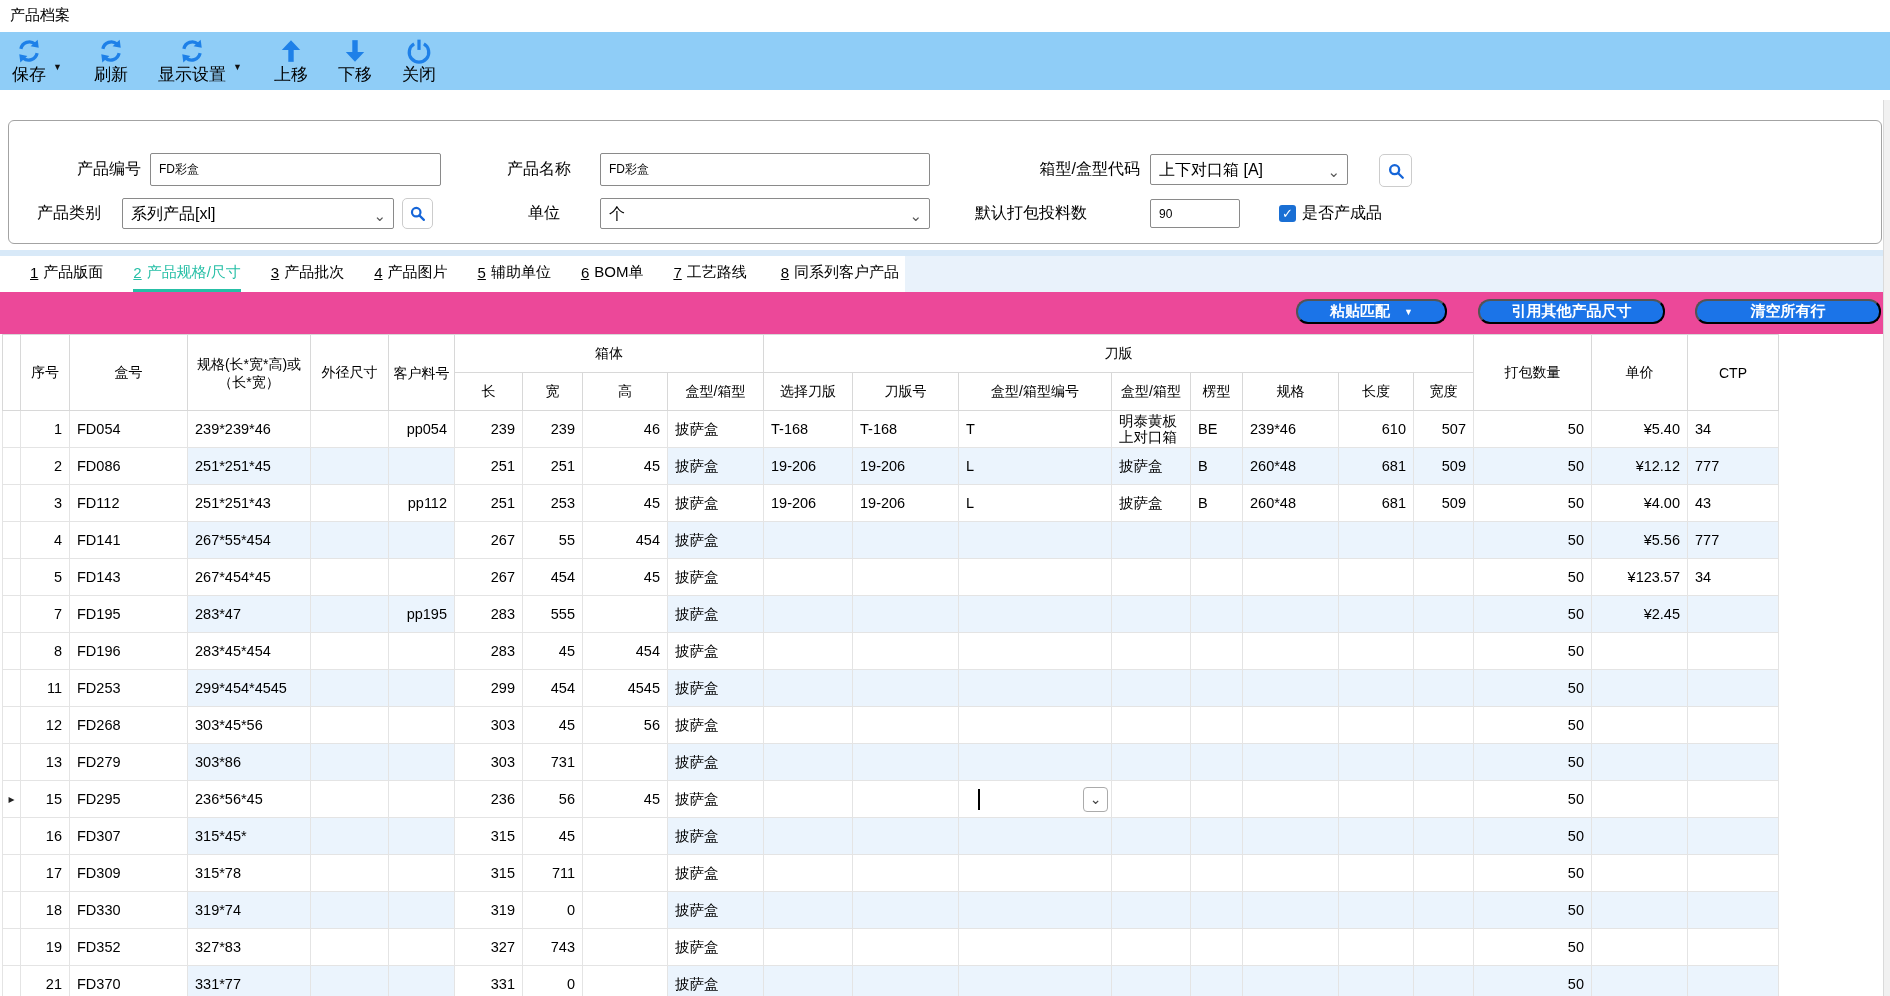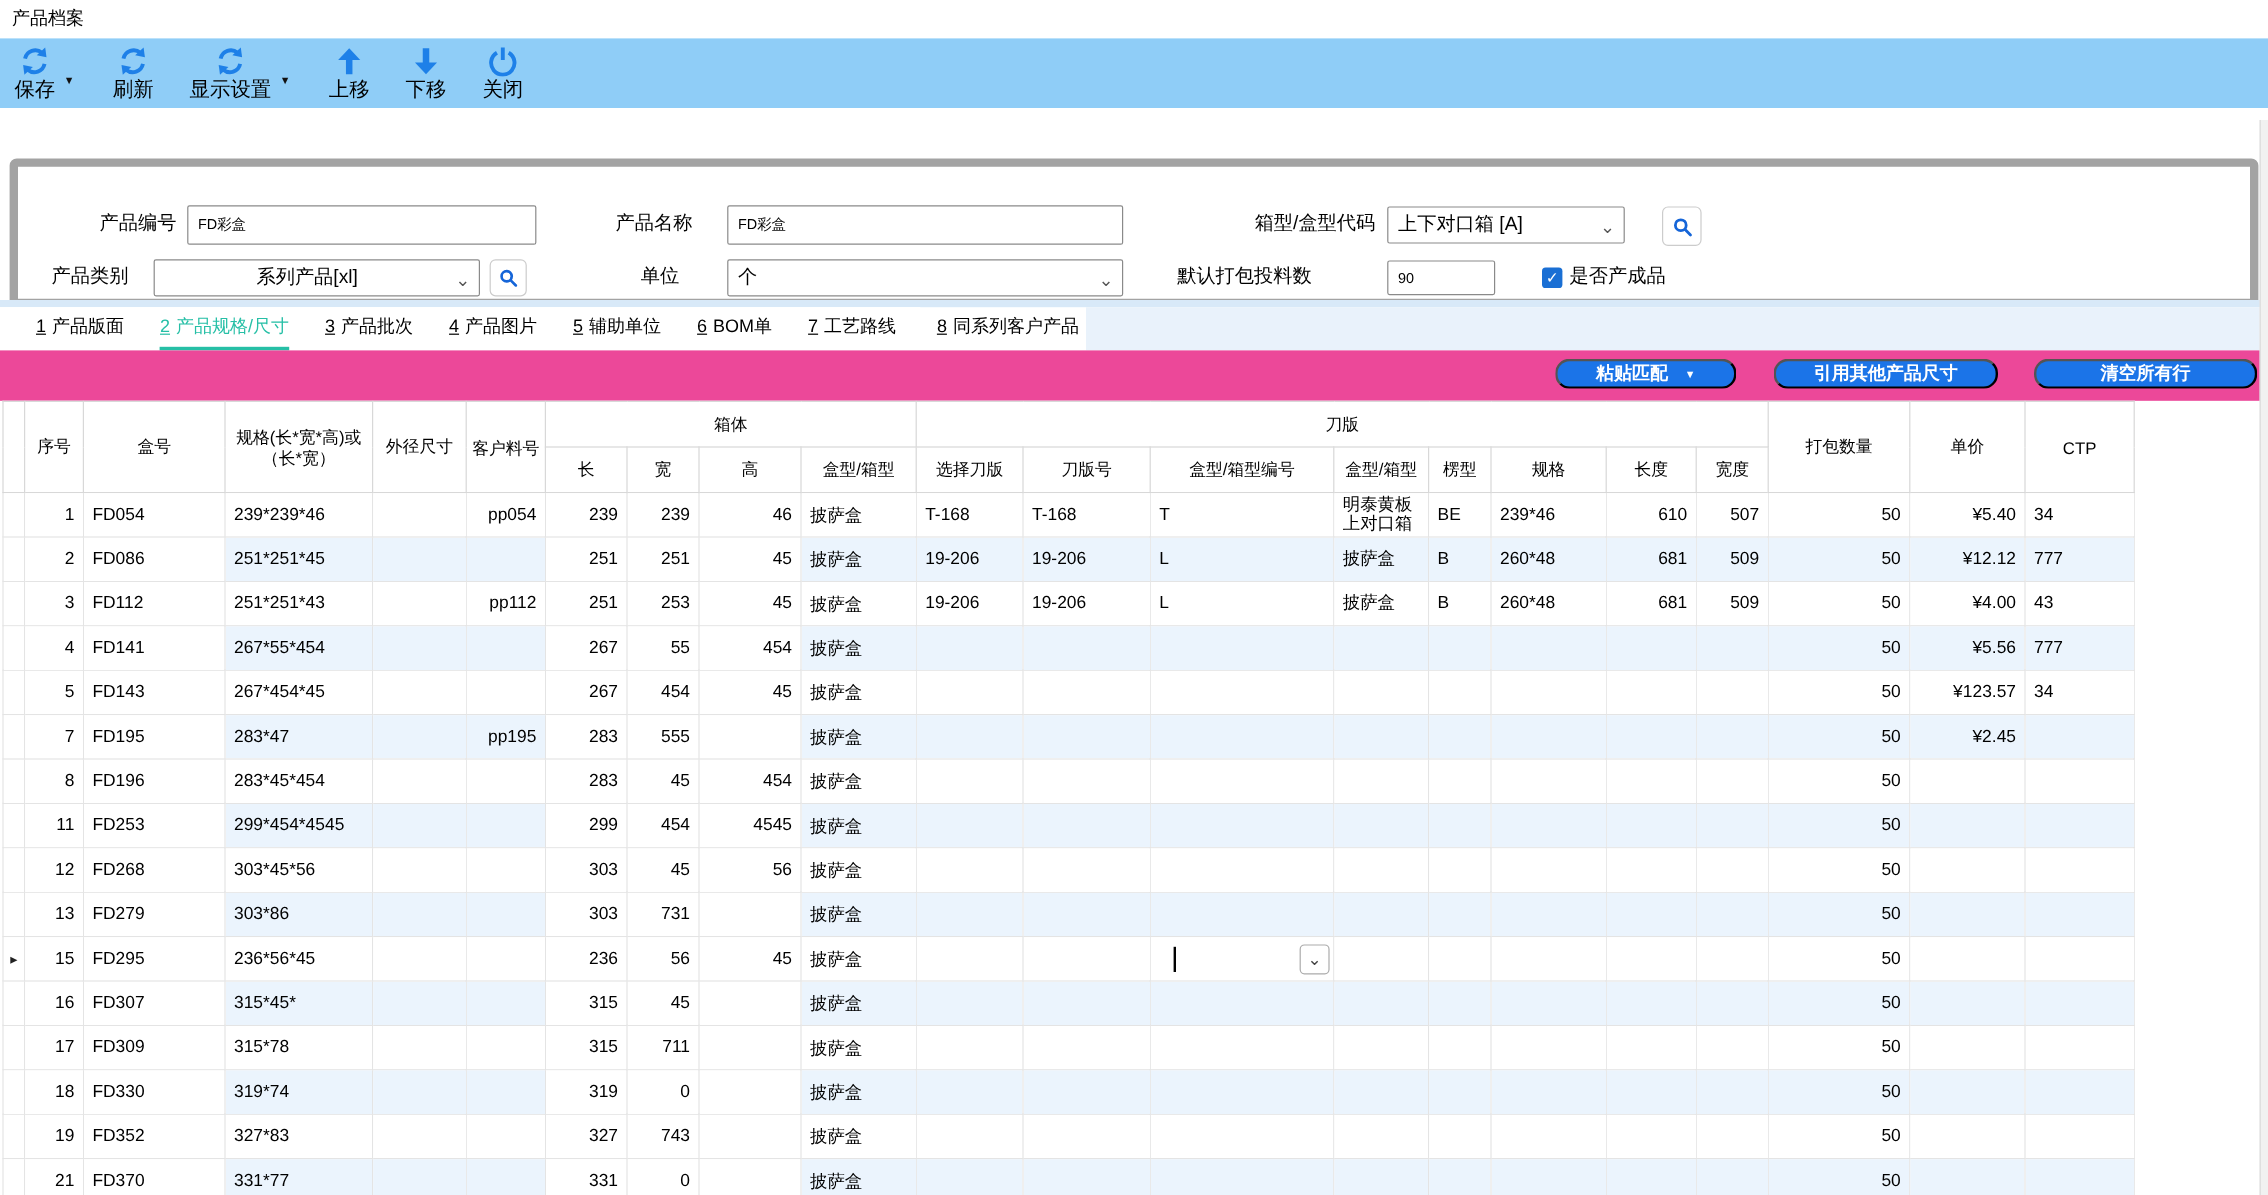--- a/index.html
+++ b/index.html
@@ -14,22 +14,22 @@
   .toolbar{ position:absolute; top:32px; left:0; right:0; height:58px;
     background:#8FCDF7; display:flex; align-items:center; padding-left:12px; }
   .tbtn{ position:relative; display:flex; flex-direction:column; align-items:center;
     justify-content:center; margin-right:30px; cursor:default; }
   .tbtn svg{ width:26px; height:26px; display:block; }
   .tbtn .tlabel{ font-size:17px; line-height:19px; margin-top:1px; }
   .tbtn .dd{ position:absolute; right:-16px; top:24px; font-size:9px; color:#111; }
   .tbtn.has-dd{ margin-right:48px; }
 
   
-  .form-panel{ position:absolute; top:132px; left:8px; right:8px; height:124px;
-    background:#fff; border:7px solid #a3a3a3; border-radius:6px; }
+  .form-panel{ position:absolute; top:120px; left:8px; right:8px; height:124px;
+    background:#fff; border:1px solid #a3a3a3; border-radius:6px; }
   .flabel{ position:absolute; font-size:16px; line-height:32px; white-space:nowrap; }
   .tinput{ position:absolute; height:33px; border:1px solid #8A8A8A; border-radius:2px;
     font-size:12px; padding:0 8px; font-family:inherit; background:#fff; color:#000; }
   .tselect{ position:absolute; height:31px; border:1px solid #8A8A8A; border-radius:2px;
     background:#fff; font-size:16px; line-height:29px; padding:0 24px 0 8px; white-space:nowrap; }
   .tselect .chev{ position:absolute; right:7px; top:2px; font-size:15px; color:#555; }
   .sbtn{ position:absolute; width:33px; height:33px; background:#fff;
     border:1px solid #CCCCCC; border-radius:5px; display:flex; align-items:center; justify-content:center; }
   .checkbox{ position:absolute; width:17px; height:17px; background:#1A6FD4; border-radius:3px;
     color:#fff; font-size:13px; line-height:17px; text-align:center; }
@@ -157,21 +157,21 @@
     <span class="chev">⌄</span>
   </div>
   <button class="sbtn" style="left:1370px; top:33px;">
     <svg width="18" height="18" viewBox="0 0 20 20">
       <circle cx="8.5" cy="8.5" r="5" fill="none" stroke="#1565D8" stroke-width="2.6"></circle>
       <line x1="12.5" y1="12.5" x2="17.5" y2="17.5" stroke="#1565D8" stroke-width="2.6" stroke-linecap="round"></line>
     </svg>
   </button>
 
   <div class="flabel" style="left:28px; top:76px;">产品类别</div>
-  <div class="tselect" style="left:113px; width:272px; top:77px;text-align:center;">
+  <div class="tselect" style="left:113px; width:272px; top:77px;">
     <span>系列产品[xl]</span>
     <span class="chev">⌄</span>
   </div>
   <button class="sbtn" style="left:393px; top:77px; width:31px; height:31px;">
     <svg width="17" height="17" viewBox="0 0 20 20">
       <circle cx="8.5" cy="8.5" r="5" fill="none" stroke="#1565D8" stroke-width="2.6"></circle>
       <line x1="12.5" y1="12.5" x2="17.5" y2="17.5" stroke="#1565D8" stroke-width="2.6" stroke-linecap="round"></line>
     </svg>
   </button>
   <div class="flabel" style="left:519px; top:76px;">单位</div>

